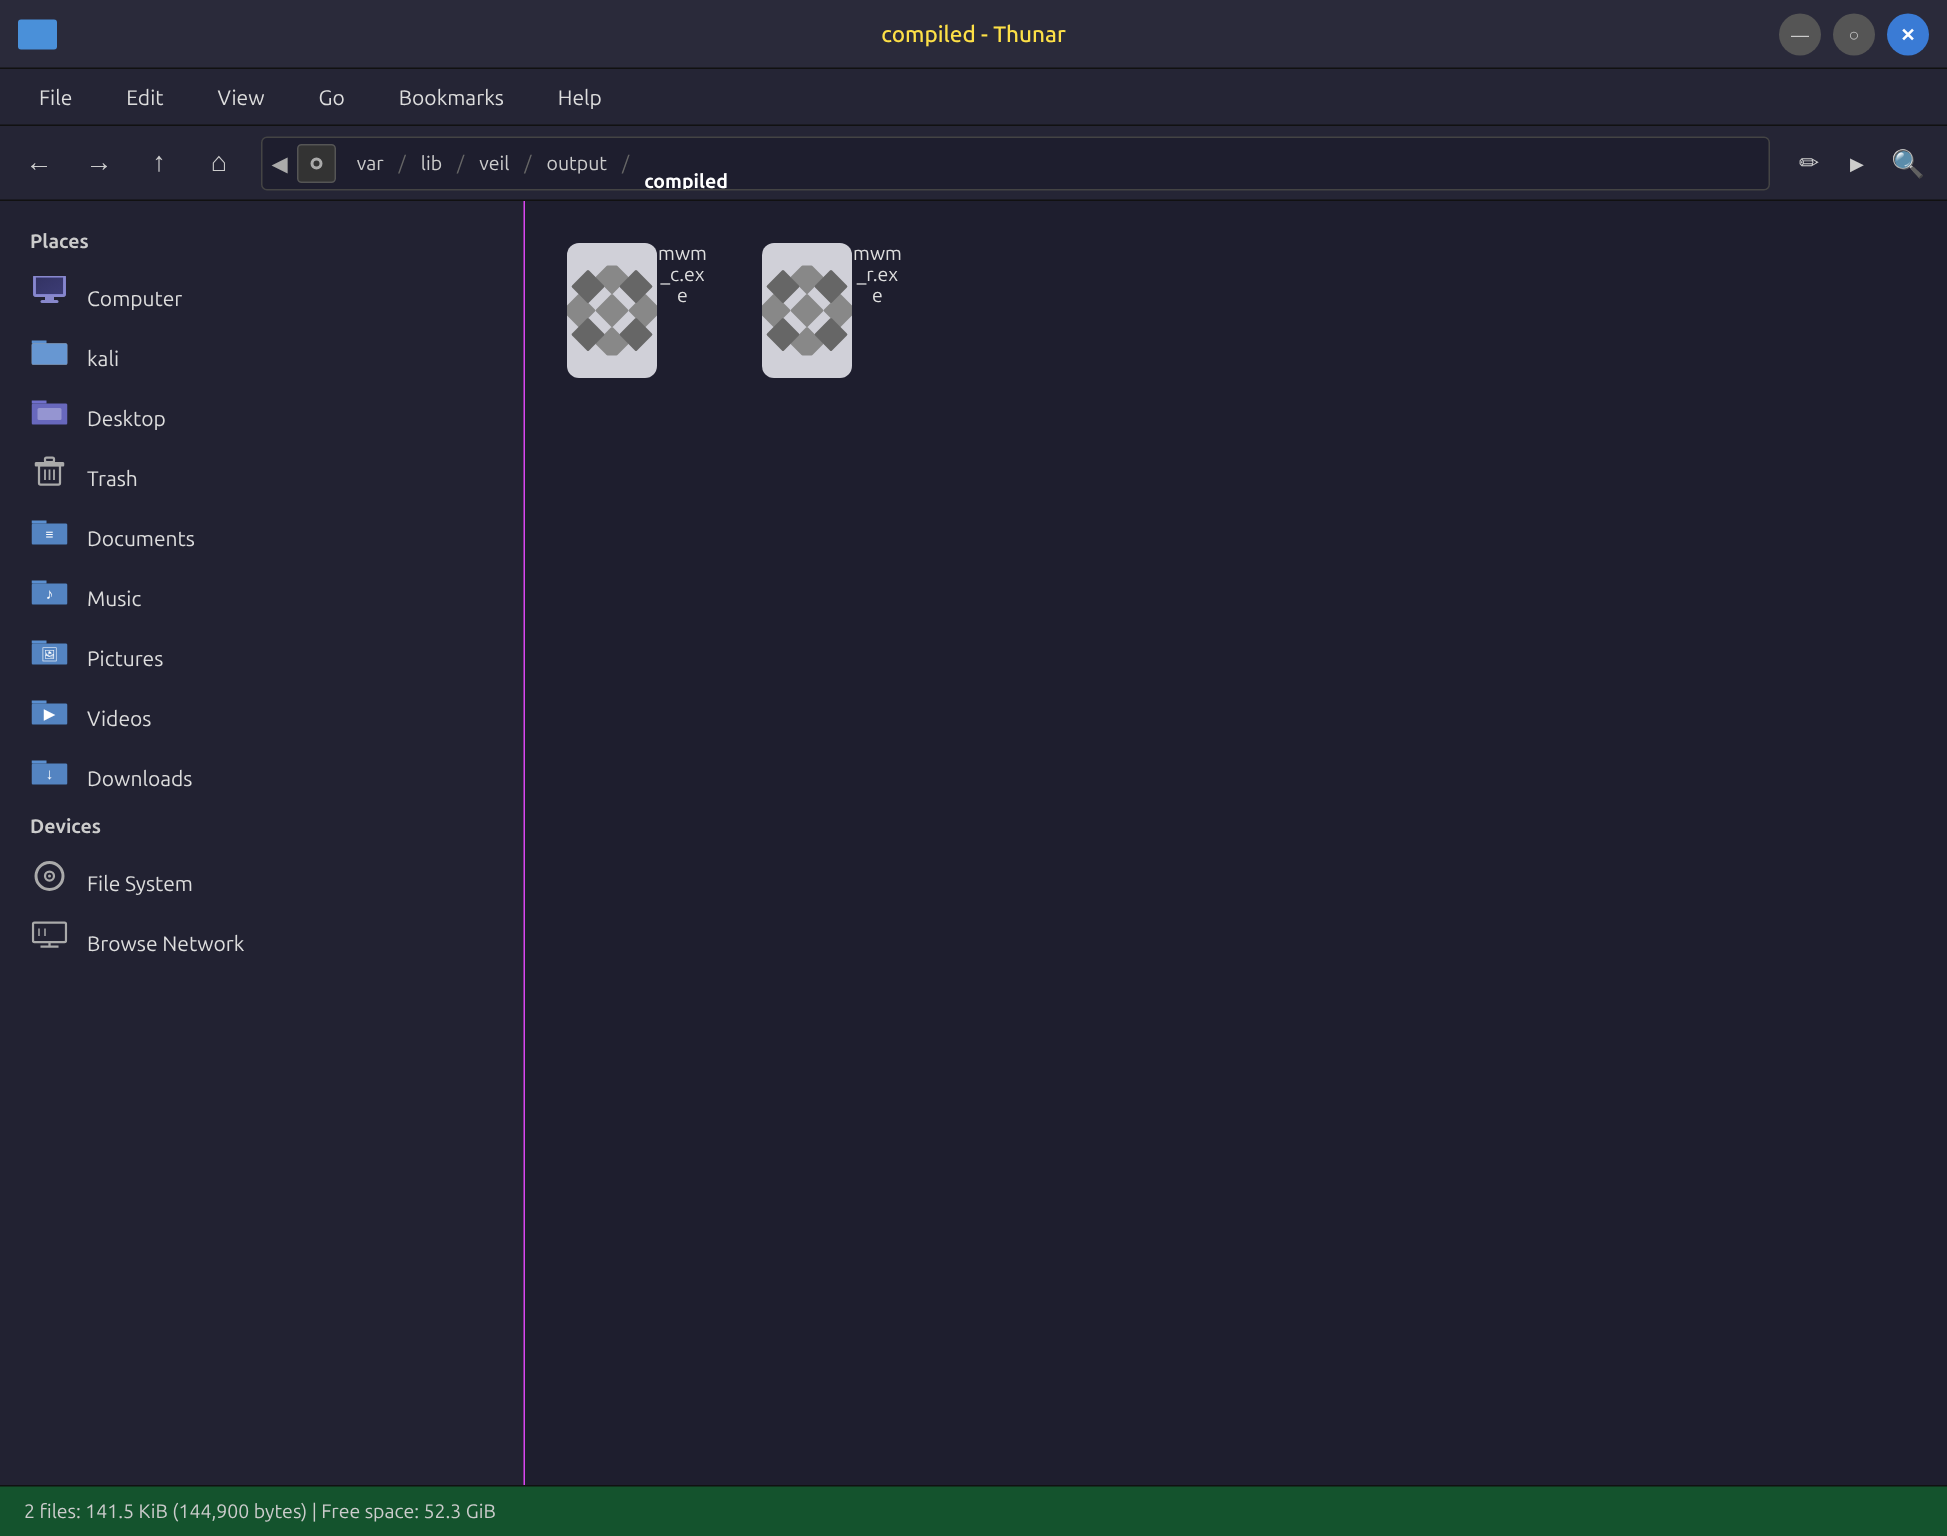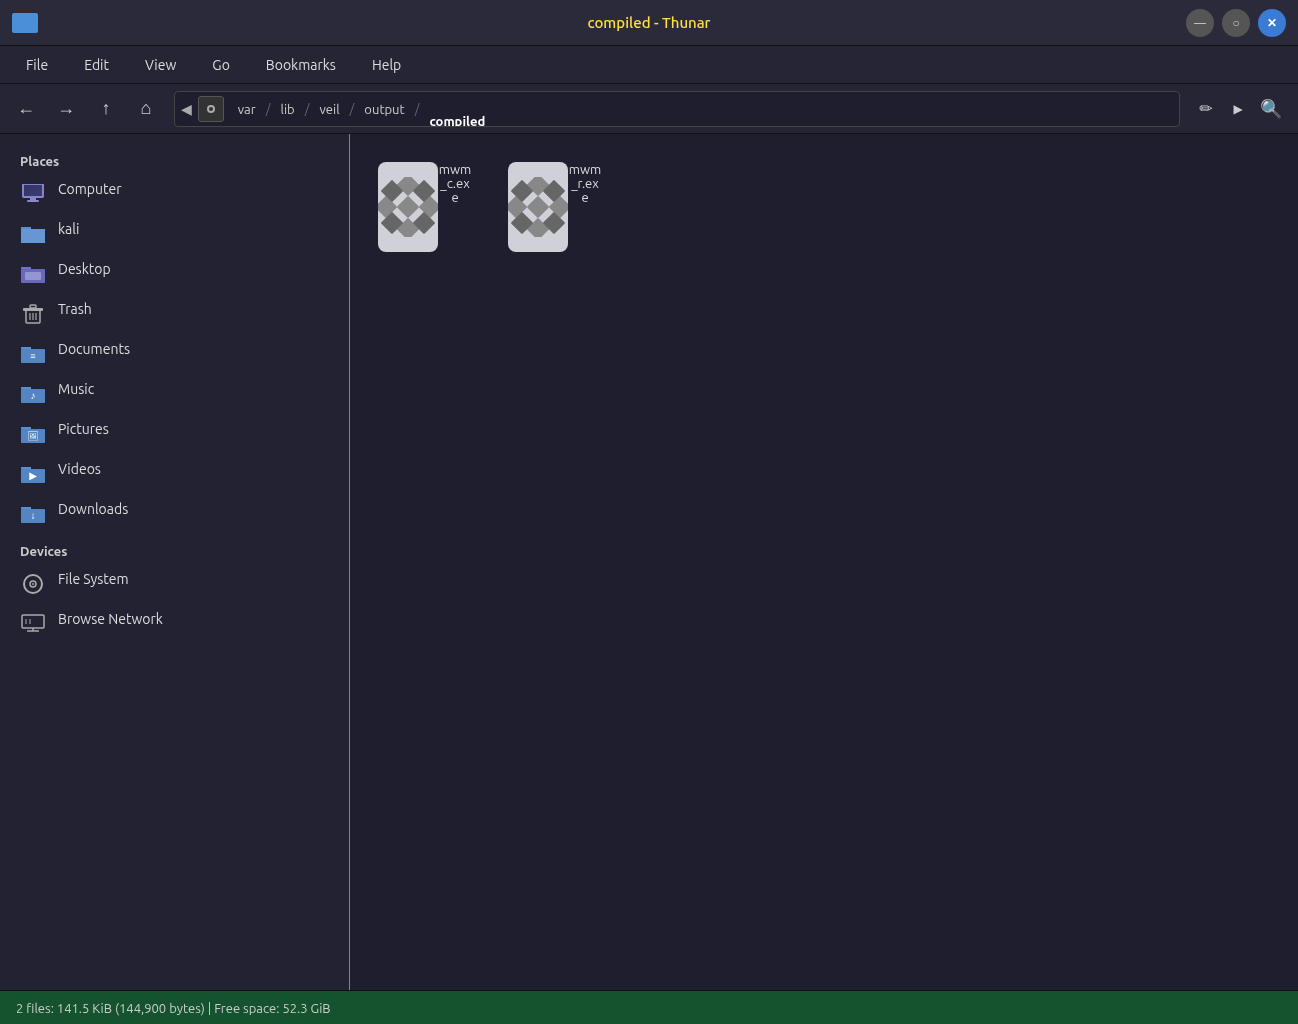--- a/index.html
+++ b/index.html
@@ -212,21 +212,21 @@
     }
     .sidebar-section-header {
       font-size: 13px;
       font-weight: bold;
       color: #ccc;
       padding: 10px 20px 6px;
       text-transform: none;
     }
     .sidebar-item {
       display: flex;
-      align-items: flex-start;
+      align-items: flex-end;
       padding: 7px 20px;
       cursor: pointer;
       border-radius: 0;
       gap: 12px;
       font-size: 14px;
       color: #ddd;
     }
 
     .sidebar-icon {
       width: 26px;

